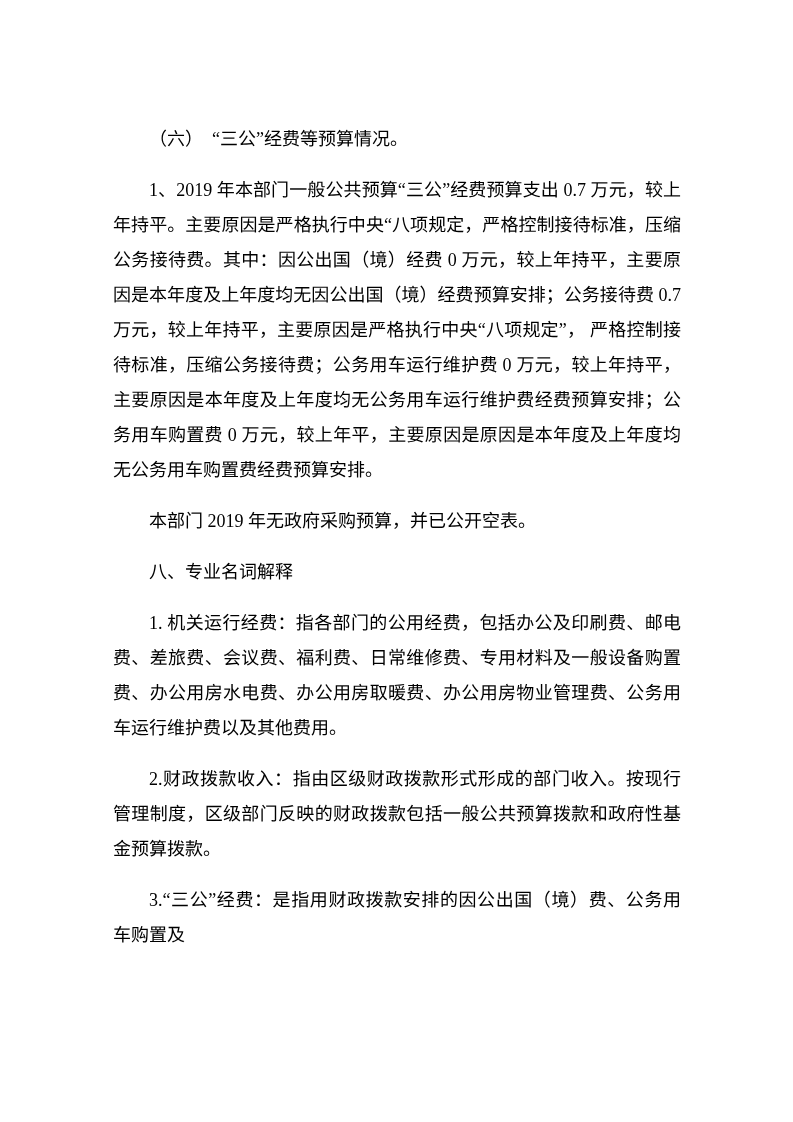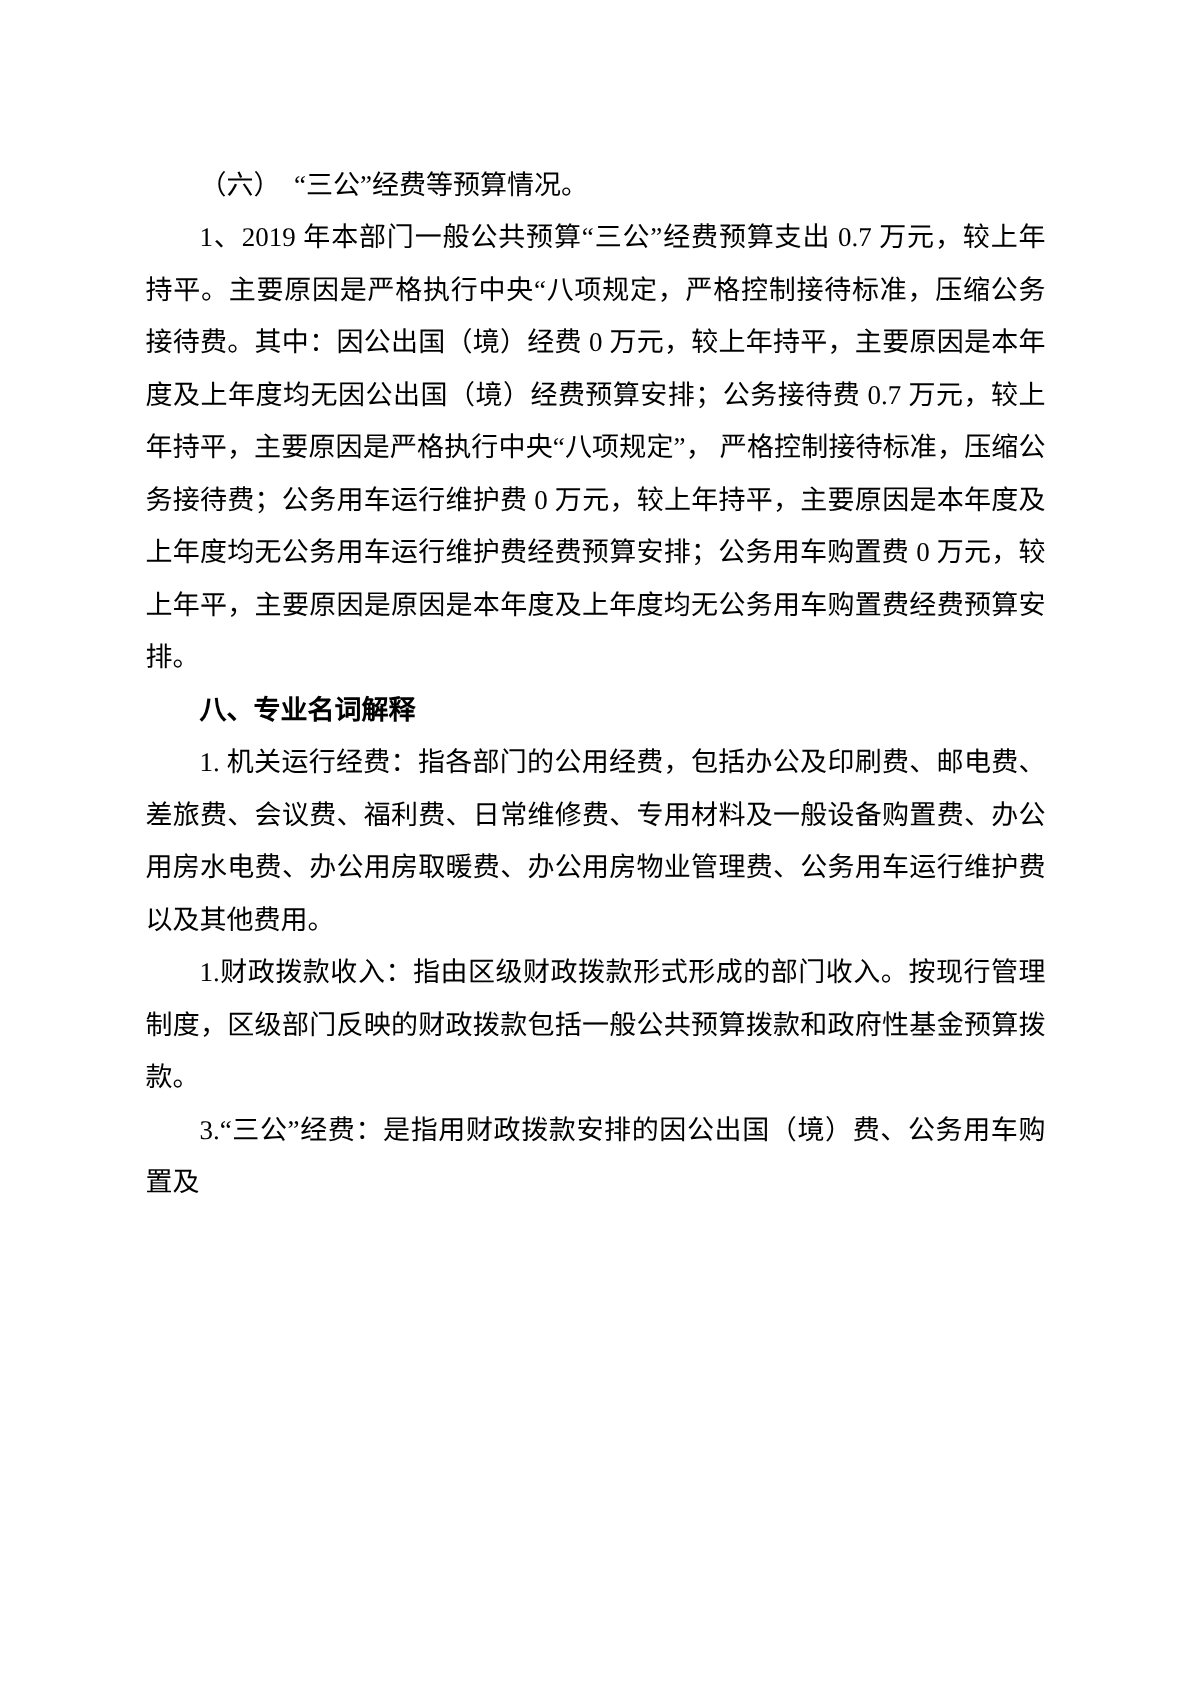--- a/index.html
+++ b/index.html
@@ -13,35 +13,36 @@
     height: 1122px;
     margin: 0 auto;
     background: #ffffff;
     box-sizing: border-box;
     padding: 106px 96px 0 97px;
     overflow: hidden;
     color: #000000;
     font-family: "Liberation Serif", "DejaVu Serif", serif;
   }
   .para {
-    margin: 0;
+    margin: 16px;
     font-size: 18px;
     line-height: 35px;
     text-align: justify;
     text-indent: 2em;
     word-break: break-all;
     color: #000000;
   }
   .para.bold {
-    font-weight: bold;
+    font-weight: normal;
   }
 </style>
 </head>
 <body>
 
 <div class="page">
   <p class="para">（六）　“三公”经费等预算情况。</p>
   <p class="para">1、2019 年本部门一般公共预算“三公”经费预算支出 0.7 万元，较上年持平。主要原因是严格执行中央“八项规定，严格控制接待标准，压缩公务接待费。其中：因公出国（境）经费 0 万元，较上年持平，主要原因是本年度及上年度均无因公出国（境）经费预算安排；公务接待费 0.7 万元，较上年持平，主要原因是严格执行中央“八项规定”， 严格控制接待标准，压缩公务接待费；公务用车运行维护费 0 万元，较上年持平，主要原因是本年度及上年度均无公务用车运行维护费经费预算安排；公务用车购置费 0 万元，较上年平，主要原因是原因是本年度及上年度均无公务用车购置费经费预算安排。</p>
+  <p class="para">本部门 2019 年无政府采购预算，并已公开空表。</p>
   <p class="para bold">八、专业名词解释</p>
   <p class="para">1. 机关运行经费：指各部门的公用经费，包括办公及印刷费、邮电费、差旅费、会议费、福利费、日常维修费、专用材料及一般设备购置费、办公用房水电费、办公用房取暖费、办公用房物业管理费、公务用车运行维护费以及其他费用。</p>
-  <p class="para">1.财政拨款收入：指由区级财政拨款形式形成的部门收入。按现行管理制度，区级部门反映的财政拨款包括一般公共预算拨款和政府性基金预算拨款。</p>
+  <p class="para">2.财政拨款收入：指由区级财政拨款形式形成的部门收入。按现行管理制度，区级部门反映的财政拨款包括一般公共预算拨款和政府性基金预算拨款。</p>
   <p class="para">3.“三公”经费：是指用财政拨款安排的因公出国（境）费、公务用车购置及</p>
 </div>
 
 </body></html>

